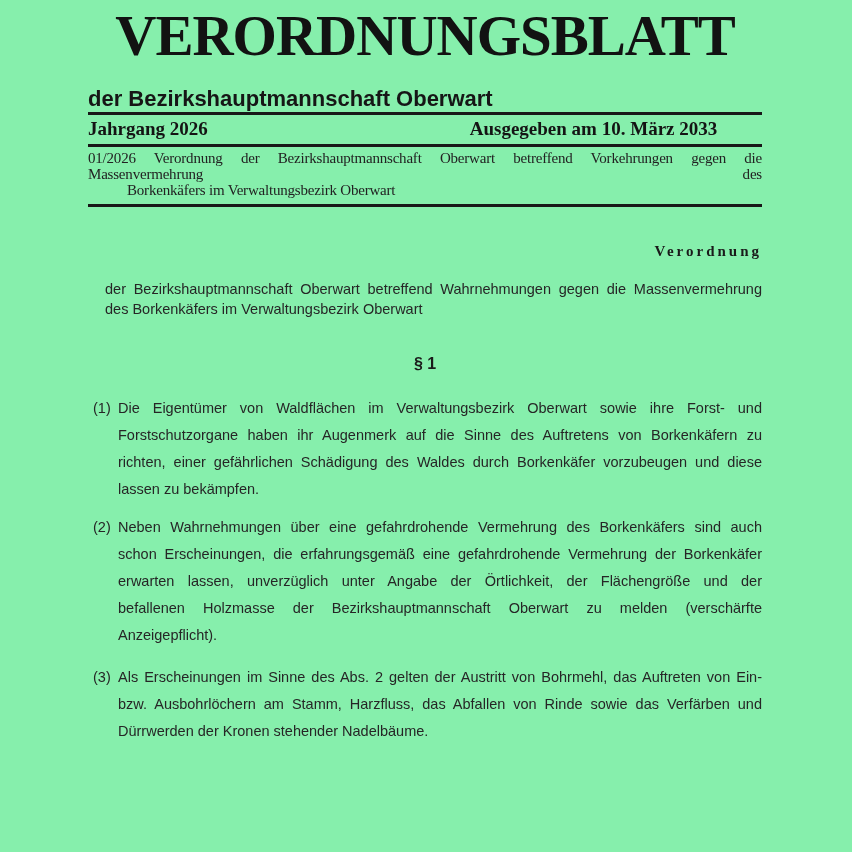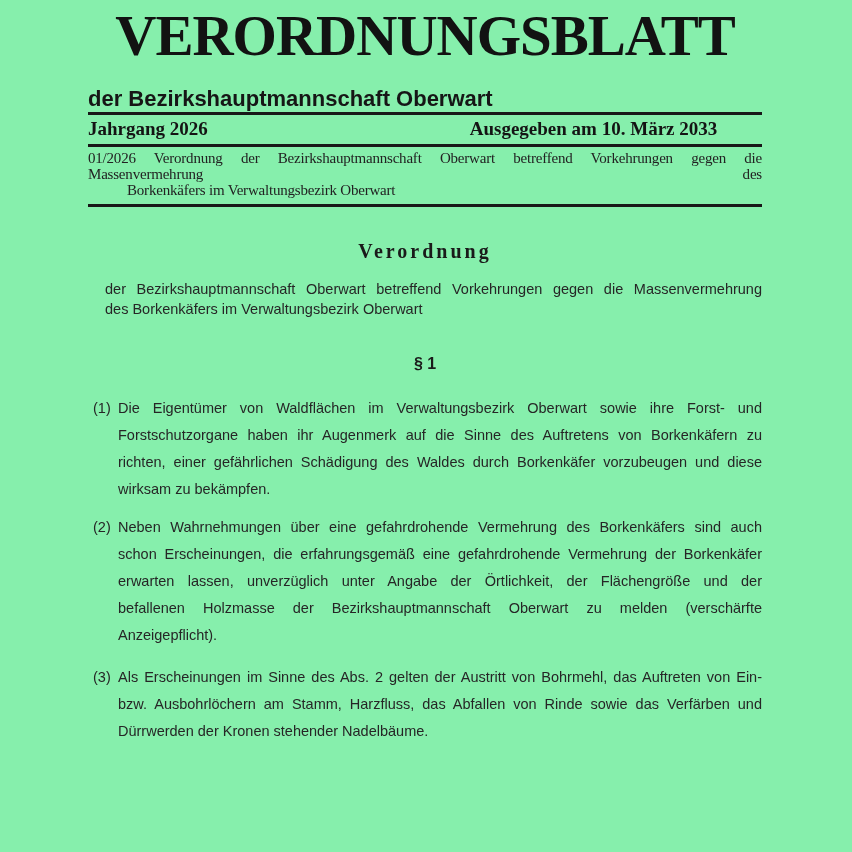--- a/index.html
+++ b/index.html
@@ -62,24 +62,24 @@
     line-height: 16px;
     letter-spacing: -0.2px;
     color: #222;
   }
   .index-line2 { padding-left: 39px; }
   
   .doc-heading {
     margin-top: 34px;
     font-family: "Liberation Serif", serif;
     font-weight: bold;
-    font-size: 20px;
+    font-size: 15px;
     line-height: 20px;
     letter-spacing: 3px;
-    text-align: center;
+    text-align: right;
     color: #1a1a1a;
   }
   .bodytext {
     font-family: "Liberation Sans", sans-serif;
     font-size: 14.5px;
     color: #262626;
   }
   .intro {
     margin: 18px 0 0 17px;
     line-height: 20px;
@@ -136,34 +136,34 @@
     <div class="index-entry">
       <div class="jline">01/2026 Verordnung der Bezirkshauptmannschaft Oberwart betreffend Vorkehrungen gegen die Massenvermehrung des</div>
       <div class="lline index-line2">Borkenkäfers im Verwaltungsbezirk Oberwart</div>
     </div>
     <div class="rule"></div>
   </div>
 
   <div class="doc-heading">Verordnung</div>
 
   <div class="bodytext intro">
-    <div class="jline">der Bezirkshauptmannschaft Oberwart betreffend Vorkehrungen gegen die Massenvermehrung</div>
+    <div class="jline">der Bezirkshauptmannschaft Oberwart betreffend Wahrnehmungen gegen die Massenvermehrung</div>
     <div class="lline">des Borkenkäfers im Verwaltungsbezirk Oberwart</div>
   </div>
 
 
   <div class="section-heading">§ 1</div>
 
   <div class="bodytext npar npar-1">
     <div class="num">(1)</div>
     <div class="ptext">
       <div class="jline">Die Eigentümer von Waldflächen im Verwaltungsbezirk Oberwart sowie ihre Forst- und</div>
       <div class="jline">Forstschutzorgane haben ihr Augenmerk auf die Sinne des Auftretens von Borkenkäfern zu</div>
       <div class="jline">richten, einer gefährlichen Schädigung des Waldes durch Borkenkäfer vorzubeugen und diese</div>
-      <div class="lline">wirksam zu bekämpfen.</div>
+      <div class="lline">lassen zu bekämpfen.</div>
     </div>
   </div>
 
   <div class="bodytext npar npar-2">
     <div class="num">(2)</div>
     <div class="ptext">
       <div class="jline">Neben Wahrnehmungen über eine gefahrdrohende Vermehrung des Borkenkäfers sind auch</div>
       <div class="jline">schon Erscheinungen, die erfahrungsgemäß eine gefahrdrohende Vermehrung der Borkenkäfer</div>
       <div class="jline">erwarten lassen, unverzüglich unter Angabe der Örtlichkeit, der Flächengröße und der</div>
       <div class="jline">befallenen Holzmasse der Bezirkshauptmannschaft Oberwart zu melden (verschärfte</div>

